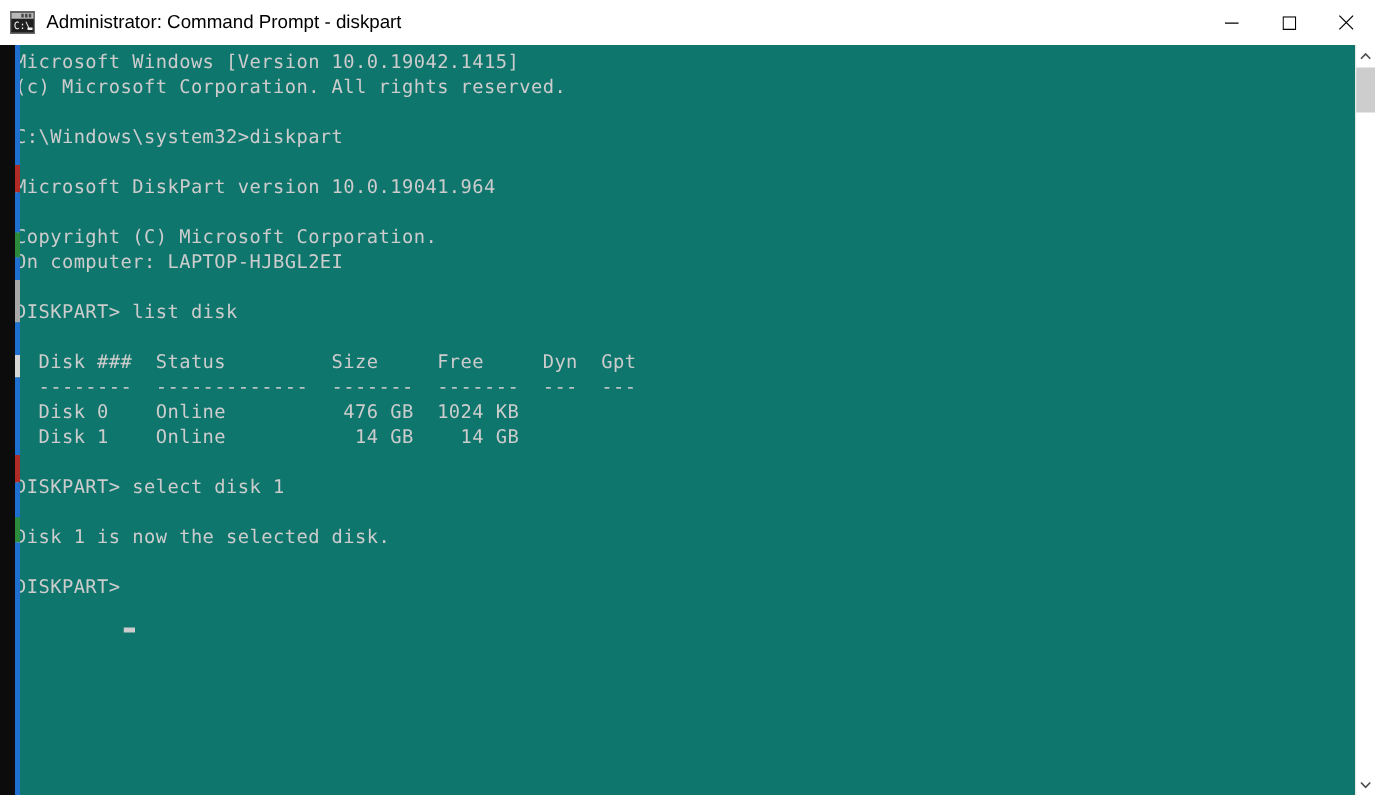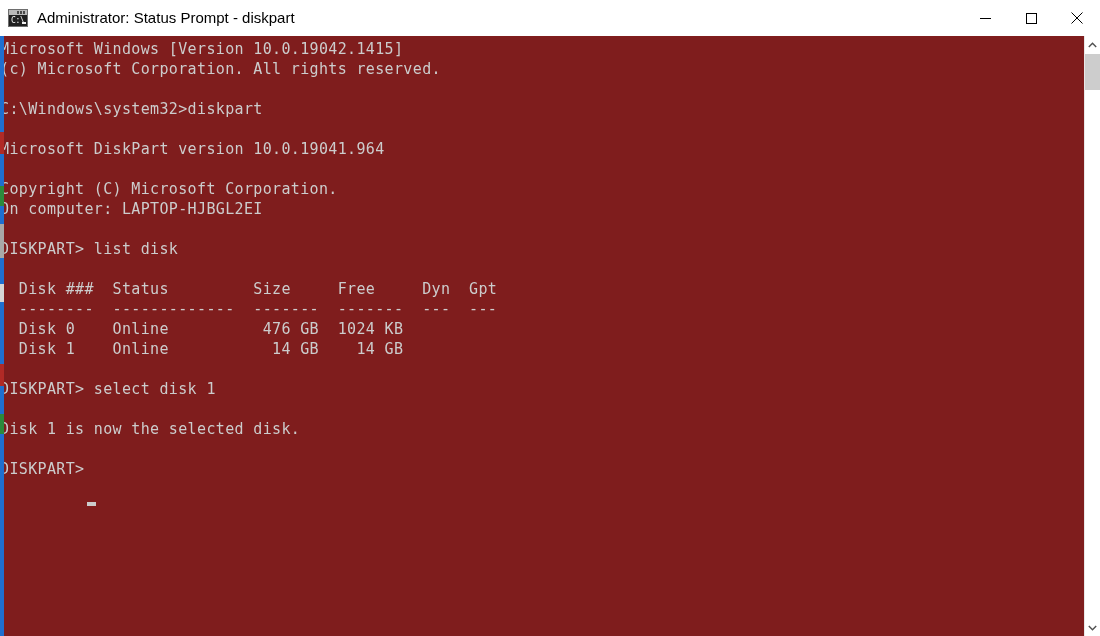--- a/index.html
+++ b/index.html
@@ -109,25 +109,25 @@
     justify-content: center;
     background: transparent;
     border: 0;
     padding: 0;
   }
   .titlebtn svg { display: block; }
 
   
   .console {
     position: absolute;
-    left: 0;
+    left: 12px;
     top: 36px;
     width: 1084px;
     height: 600px;
-    background: #7f1d1d;
+    background: #0f766e;
     overflow: hidden;
   }
   .console-text {
     position: absolute;
     left: 0;
     top: 3px;
     margin: 0;
     padding: 0;
     color: #cccccc;
     font-family: "DejaVu Sans Mono", "Liberation Mono", monospace;
@@ -199,21 +199,21 @@
   <div class="titlebar">
     <div class="title-left">
       <span class="cmd-icon">
         <span class="ic-titlebar"></span>
         <span class="ic-btn ic-b1"></span>
         <span class="ic-btn ic-b2"></span>
         <span class="ic-btn ic-b3"></span>
         <span class="ic-text">C:\</span>
         <span class="ic-cursor"></span>
       </span>
-      <span class="title-text">Administrator: Status Prompt - diskpart</span>
+      <span class="title-text">Administrator: Command Prompt - diskpart</span>
     </div>
     <div class="title-buttons">
       <button class="titlebtn" aria-label="Minimize">
         <svg width="11" height="11" viewBox="0 0 11 11">
           <line x1="0" y1="5.5" x2="11" y2="5.5" stroke="#000000" stroke-width="1"></line>
         </svg>
       </button>
       <button class="titlebtn" aria-label="Maximize">
         <svg width="11" height="11" viewBox="0 0 11 11">
           <rect x="0.5" y="0.5" width="10" height="10" fill="none" stroke="#000000" stroke-width="1"></rect>

